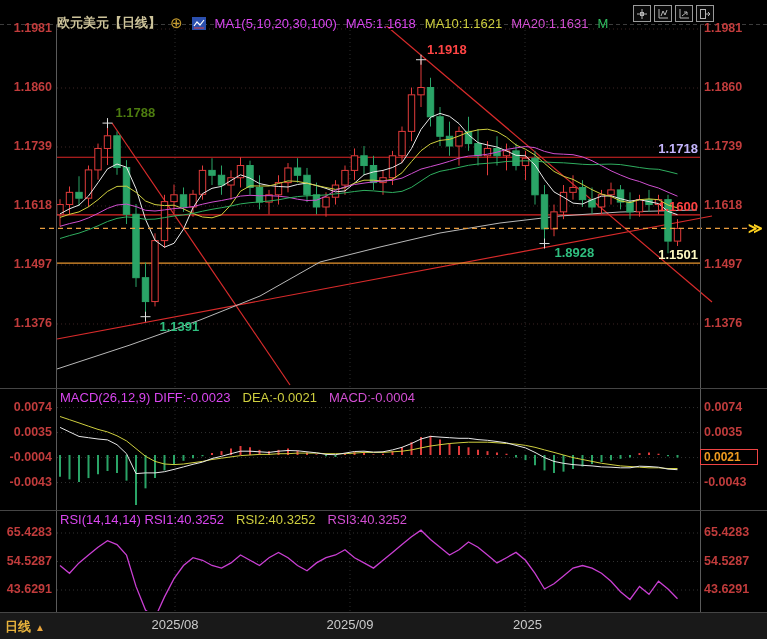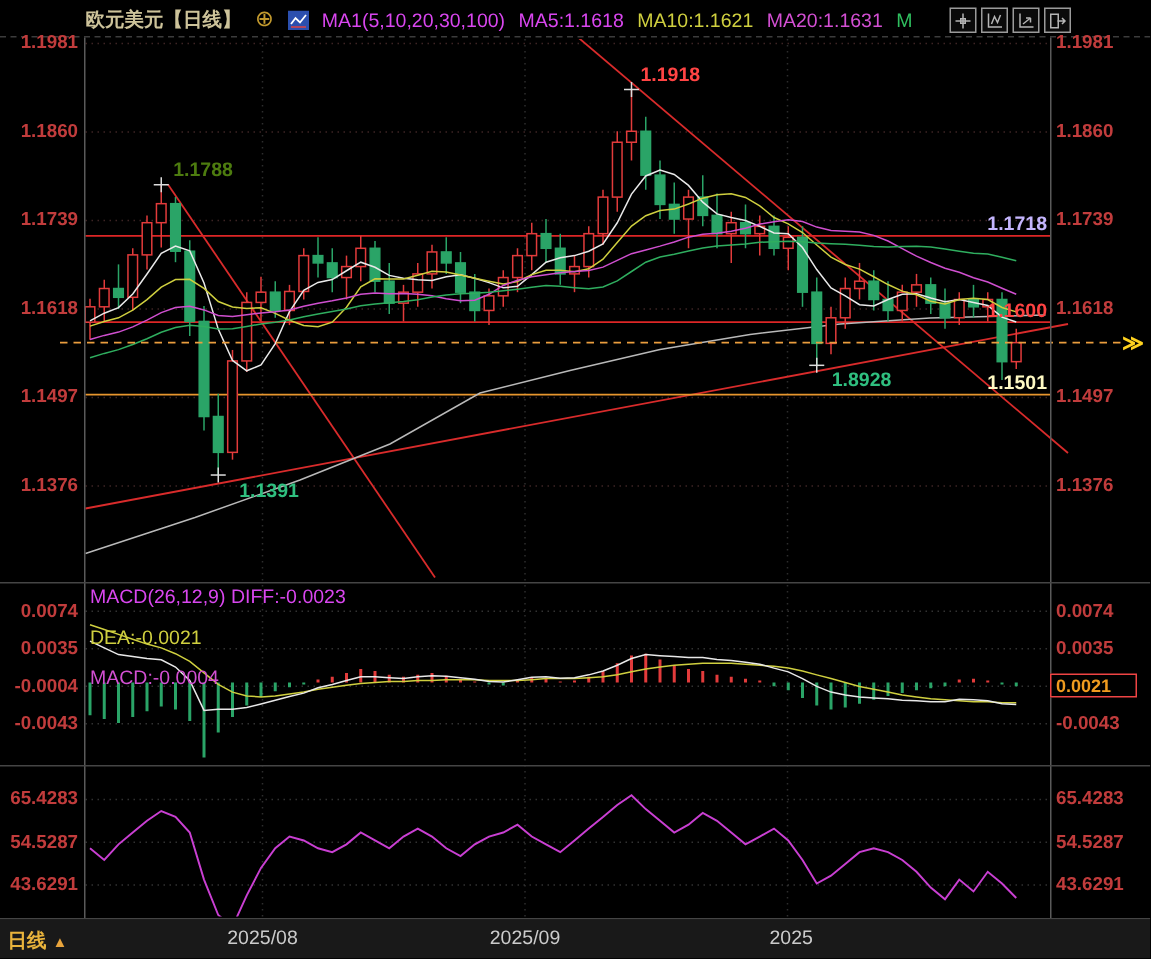--- a/index.html
+++ b/index.html
@@ -1,29 +1,29 @@
 <!DOCTYPE html>
 <html><head>
 <meta charset="utf-8">
 <style>
   html,body{margin:0;padding:0;background:#000;}
   .screen{position:relative;width:767px;height:639px;background:#000;overflow:hidden;
           font-family:"Liberation Sans",sans-serif;}
   #chart-svg{position:absolute;left:0;top:0;}
-  .hdr{position:absolute;left:57px;top:3px;height:20px;display:flex;align-items:center;gap:9px;
-       font-size:13px;white-space:nowrap;z-index:3;}
+  .hdr{position:absolute;left:57px;top:13px;height:20px;display:flex;align-items:center;gap:9px;
+       font-size:13px;white-space:nowrap;z-index:3;text-decoration:underline;}
   .t-title{color:#cdc39a;font-weight:bold;}
   .plus-ic{color:#c39a2e;font-size:15px;line-height:14px;}
   .chart-ic{display:inline-flex;}
   .c-w{color:#d946ef;text-align:right;} .c-y{color:#cfcf3f;} .c-m{color:#d34fd3;} .c-g{color:#2fbf5f;}
   .tools{position:absolute;left:633px;top:5px;display:flex;gap:3px;z-index:3;}
   .tool{width:16px;height:15px;border:1px solid #9a9a9a;display:flex;align-items:center;
         justify-content:center;background:#0a0a0a;}
   .macd-hdr{position:absolute;left:60px;top:390px;font-size:13px;display:flex;gap:12px;
-            white-space:nowrap;z-index:3;flex-direction:column;}
+            white-space:nowrap;z-index:3;}
   .rsi-hdr{position:absolute;left:60px;top:512px;font-size:13px;display:flex;gap:12px;
            white-space:nowrap;z-index:3;}
   .macd-badge{position:absolute;left:700px;top:449px;width:53px;height:14px;line-height:14px;
               border:1px solid #ef4444;background:#000;color:#ef9b1f;font-size:12px;
               font-weight:bold;padding-left:3px;z-index:6;}
   .bbar{position:absolute;left:0;top:613px;width:767px;height:26px;background:#191919;z-index:2;}
   .tf{position:absolute;left:5px;top:5px;color:#e8b33c;font-size:13px;font-weight:bold;}
   .tri{color:#e8a43c;font-size:10px;margin-left:4px;}
   .dbadge{position:absolute;left:543px;top:2px;height:18px;line-height:18px;padding:0 6px;
           border:1px solid #8a8a8a;background:#121212;color:#f3991d;font-size:13px;
@@ -413,20 +413,25 @@
       </span>
   </div>
 
   <div class="macd-hdr">
     <span class="c-w">MACD(26,12,9) DIFF:-0.0023</span>
     <span class="c-y">DEA:-0.0021</span>
     <span class="c-m">MACD:-0.0004</span>
   </div>
   <div class="macd-badge">0.0021</div>
 
+  <div class="rsi-hdr">
+    <span class="c-w">RSI(14,14,14) RSI1:40.3252</span>
+    <span class="c-y">RSI2:40.3252</span>
+    <span class="c-m">RSI3:40.3252</span>
+  </div>
 
   <div class="bbar">
     <span class="tf"><span>日线</span><span class="tri">▲</span></span>
   </div>
 
   <div id="labels">
       <span class="axl" style="left: 0px; top: 21.0012px; width: 52px; text-align: right;">1.1981</span>
       <span class="axl" style="left: 704px; top: 21.0012px;">1.1981</span>
       <span class="axl" style="left: 0px; top: 80.0008px; width: 52px; text-align: right;">1.1860</span>
       <span class="axl" style="left: 704px; top: 80.0008px;">1.1860</span>

